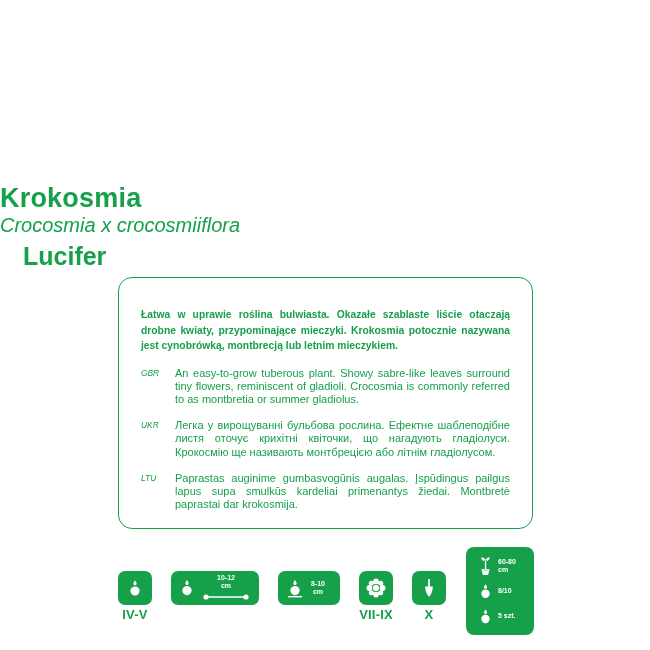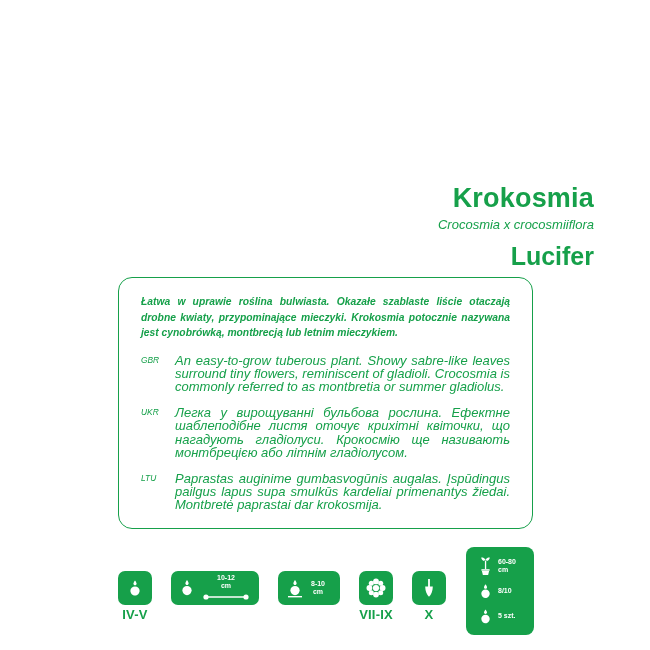--- a/index.html
+++ b/index.html
@@ -20,31 +20,31 @@
     height: 650px;
     box-sizing: border-box;
   }
 
   
   .titles {
     position: absolute;
     top: 183px;
     left: 0;
     width: 594px;
-    text-align: right;
+    text-align: left;
   }
   .title-main {
     font-size: 27px;
     font-weight: bold;
     color: #16a04a;
     letter-spacing: 0.2px;
     line-height: 30px;
   }
   .title-latin {
-    font-size: 13px;
+    font-size: 20px;
     font-style: italic;
     color: #16a04a;
     line-height: 22px;
     margin-top: 1px;
   }
   .title-cultivar {
     font-size: 25px;
     font-weight: bold;
     color: #16a04a;
     line-height: 30px;
@@ -60,48 +60,46 @@
     width: 415px;
     height: 252px;
     border: 1.6px solid #16a04a;
     border-radius: 14px;
     box-sizing: border-box;
     padding: 16px 22px 10px 22px;
   }
   .lead {
     font-size: 10.3px;
     font-weight: bold;
-    font-style: italic;
     color: #16a04a;
     line-height: 15.5px;
     text-align: justify;
-    margin: 0 0 6px 0;
+    margin: 13px 0 6px 0;
   }
   .para-row {
     display: flex;
     align-items: flex-start;
     margin-top: 13px;
     justify-content: flex-end;
   }
   .lang {
     width: 34px;
     flex: 0 0 34px;
     font-size: 8.4px;
     font-style: italic;
     color: #16a04a;
     line-height: 13.2px;
     padding-top: 0px;
   }
   .ptext {
     flex: 1;
-    font-size: 13px;
+    font-size: 11px;
     color: #16a04a;
     line-height: 13.2px;
     text-align: justify;
-    font-style: italic;
   }
 
   
   .icons {
     position: absolute;
     left: 118px;
     top: 553px;
     width: 416px;
     height: 82px;
   }

